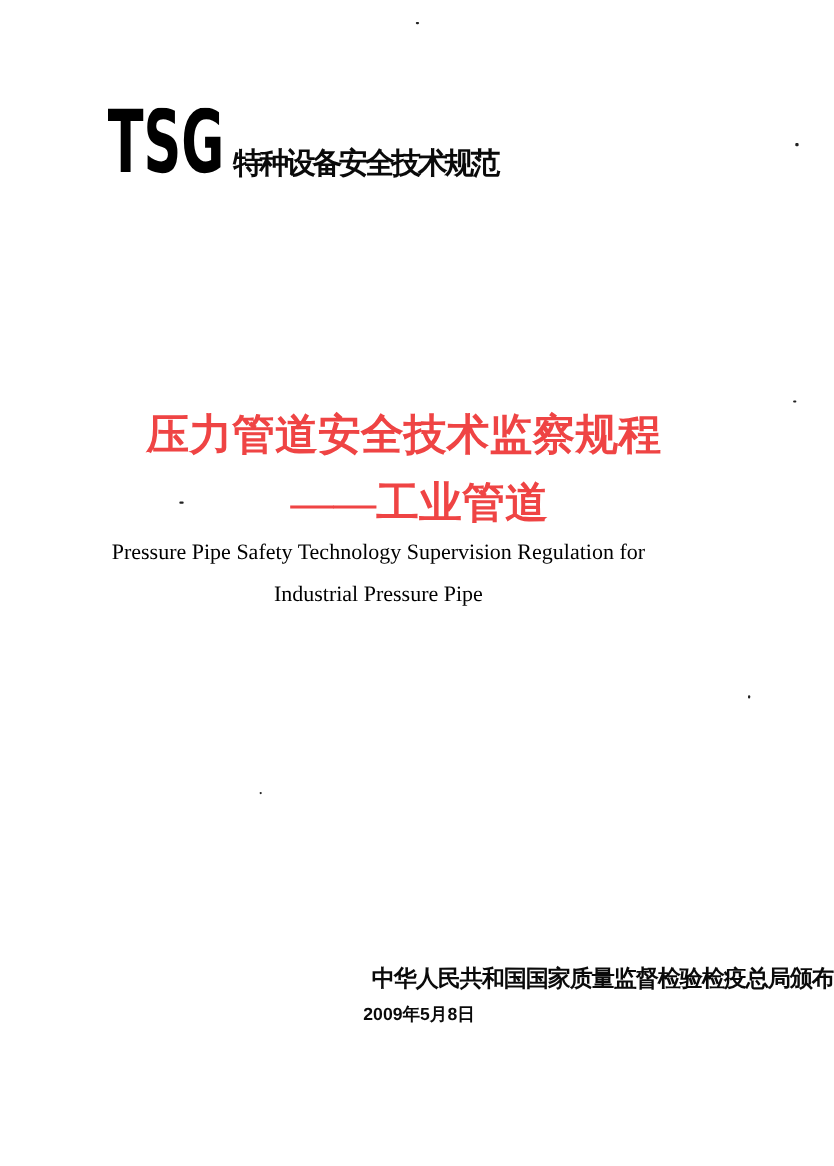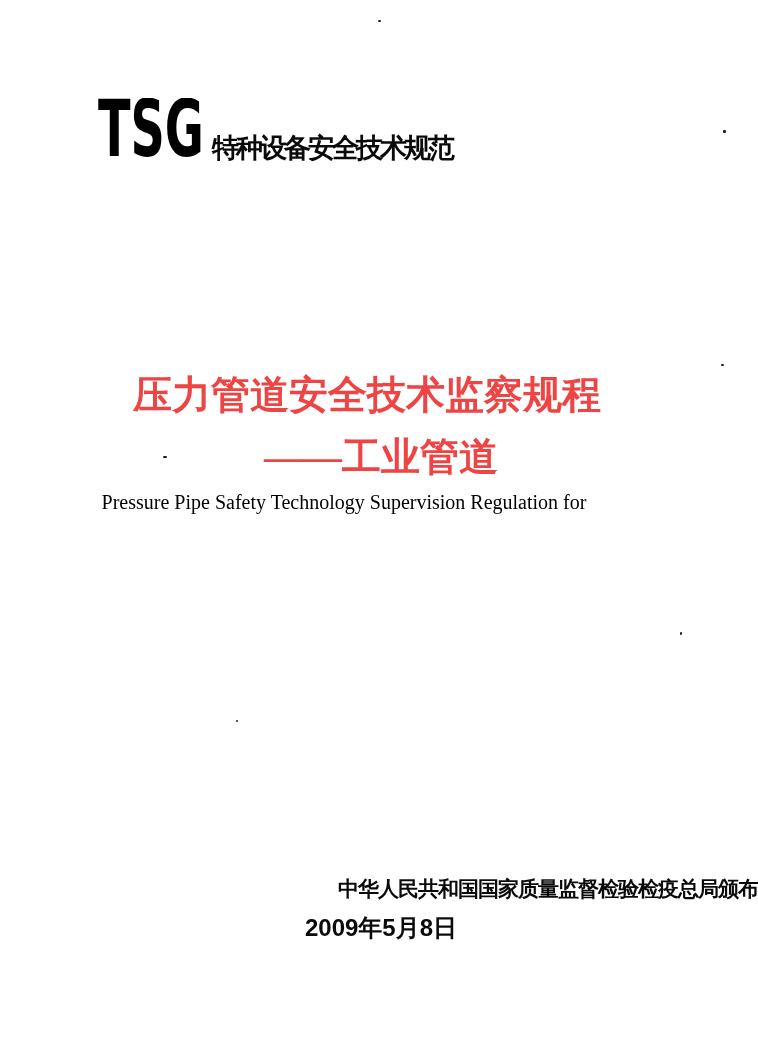--- a/index.html
+++ b/index.html
@@ -64,21 +64,21 @@
     top: 875px;
     text-align: right;
     font-size: 21px; font-weight: bold;
     letter-spacing: -1px;
     white-space: nowrap;
   }
   .footer-date {
     left: 4px; right: 0;
     top: 912px;
     text-align: center;
-    font-size: 24px; font-weight: bold;
+    font-size: 16px; font-weight: bold;
     letter-spacing: 0px;
     white-space: nowrap;
   }
 
   
   .speckle { position: absolute; background: #222; border-radius: 1px; }
 </style>
 </head>
 <body>
 
@@ -92,20 +92,21 @@
 
   <div class="abs header-cn">特种设备安全技术规范</div>
 
 
   <div class="abs title-line title-line-1">压力管道安全技术监察规程</div>
 
   <div class="abs title-line title-line-2">——工业管道</div>
 
   <div class="abs title-en title-en-1">Pressure Pipe Safety Technology Supervision Regulation for</div>
 
+  <div class="abs title-en title-en-2">Industrial Pressure Pipe</div>
 
   <div class="abs footer-publisher">中华人民共和国国家质量监督检验检疫总局颁布</div>
 
   <div class="abs footer-date">2009年5月8日</div>
 
   <div class="speckle" style="left:378px; top:20px;  width:3px; height:2px;"></div>
   <div class="speckle" style="left:723px; top:130px; width:3px; height:3px;"></div>
   <div class="speckle" style="left:721px; top:364px; width:3px; height:2px;"></div>
   <div class="speckle" style="left:163px; top:456px; width:4px; height:2px;"></div>
   <div class="speckle" style="left:680px; top:632px; width:2px; height:3px;"></div>

